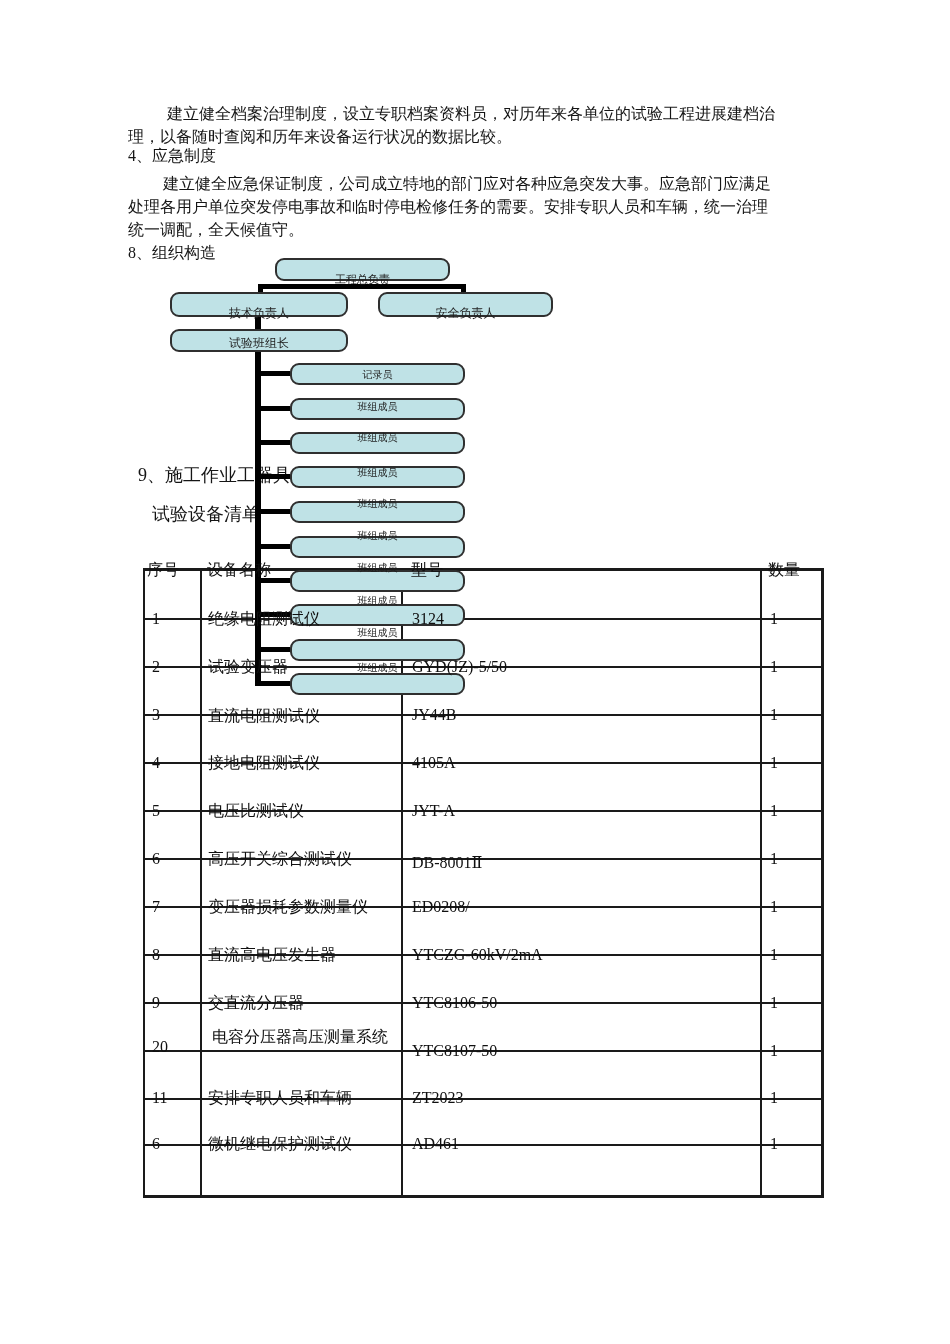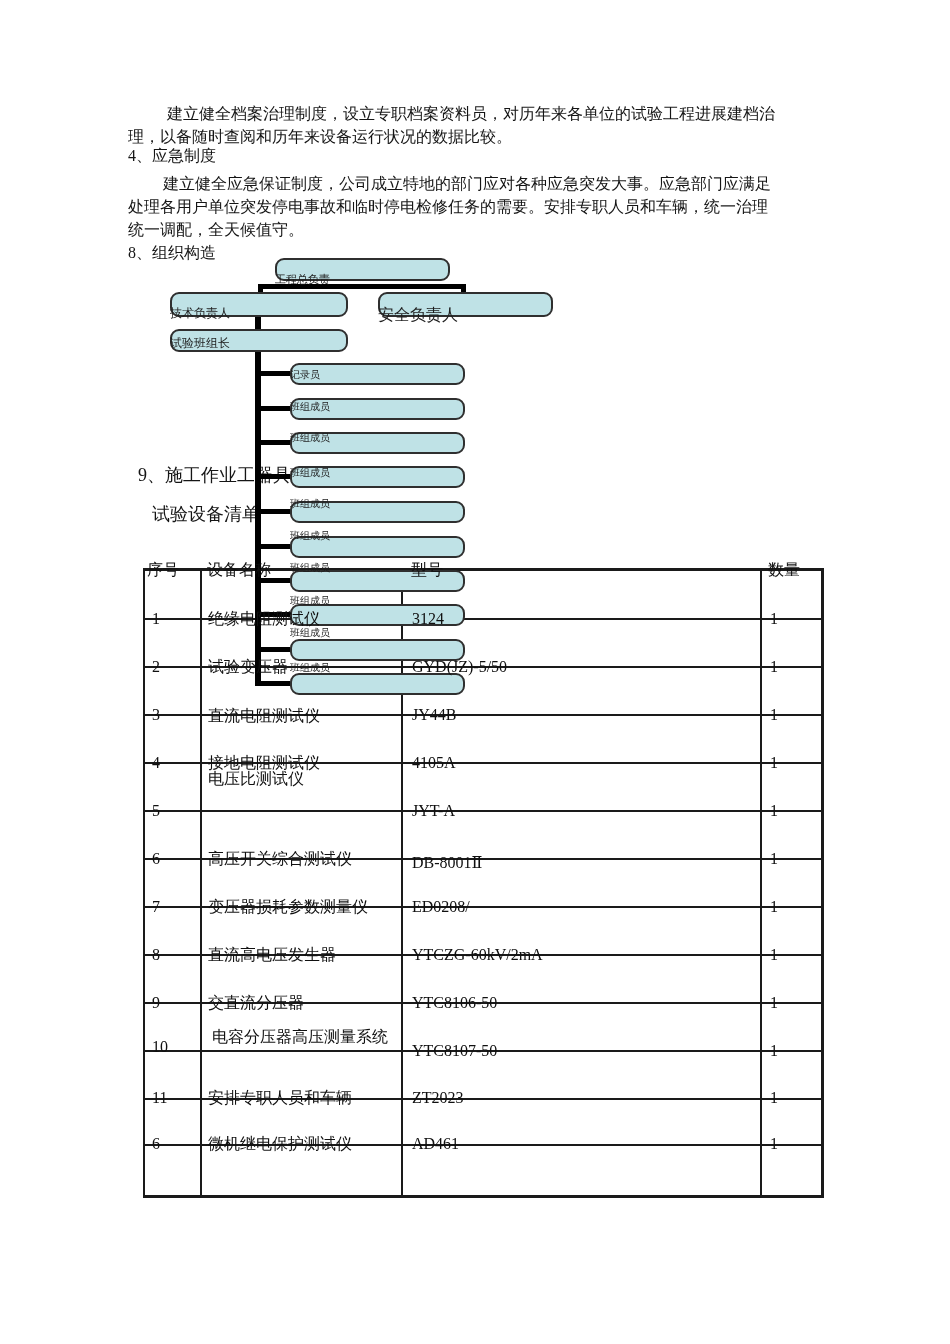--- a/index.html
+++ b/index.html
@@ -4,21 +4,21 @@
 <style>
   html,body{margin:0;padding:0;}
   body{
     width:950px;height:1344px;background:#ffffff;position:relative;overflow:hidden;
     font-family:"Liberation Serif","DejaVu Serif",serif;color:#111;
   }
   .bodyline{position:absolute;font-size:16px;line-height:20px;white-space:nowrap;color:#151515;}
   .bigline{position:absolute;font-size:18px;line-height:22px;white-space:nowrap;color:#151515;}
   
   .org-box{position:absolute;background:#bfe2e6;border:2px solid #2f2f2f;border-radius:9px;box-sizing:border-box;z-index:3;}
-  .org-label{position:absolute;color:#1d1d1d;z-index:6;white-space:nowrap;}
+  .org-label{position:absolute;text-align:center;color:#1d1d1d;z-index:6;white-space:nowrap;}
   .conn{position:absolute;background:#000;z-index:2;}
   
   .hline{position:absolute;background:#1a1a1a;z-index:1;}
   .vline{position:absolute;background:#1a1a1a;z-index:1;}
   .cell{position:absolute;font-size:16px;line-height:17px;white-space:nowrap;color:#101010;z-index:5;}
   .cell.wrap{white-space:normal;line-height:22px;text-align:right;}
 </style>
 </head>
 <body>
 
@@ -79,21 +79,21 @@
 <div class="org-box" style="left:290px;top:466px;width:175px;height:22px"></div>
 <div class="org-box" style="left:290px;top:501px;width:175px;height:22px"></div>
 <div class="org-box" style="left:290px;top:536px;width:175px;height:22px"></div>
 <div class="org-box" style="left:290px;top:570px;width:175px;height:22px"></div>
 <div class="org-box" style="left:290px;top:604px;width:175px;height:22px"></div>
 <div class="org-box" style="left:290px;top:639px;width:175px;height:22px"></div>
 <div class="org-box" style="left:290px;top:673px;width:175px;height:22px"></div>
 
 <div class="org-label" style="left:275px;top:272px;width:175px;font-size:11px">工程总负责</div>
 <div class="org-label" style="left:170px;top:305px;width:178px;font-size:12px">技术负责人</div>
-<div class="org-label" style="left:378px;top:305px;width:175px;font-size:16px">安全负责人</div>
+<div class="org-label" style="left:378px;top:305px;width:175px;font-size:12px">安全负责人</div>
 <div class="org-label" style="left:170px;top:335px;width:178px;font-size:12px">试验班组长</div>
 <div class="org-label" style="left:290px;top:368px;width:175px;font-size:10px">记录员</div>
 <div class="org-label" style="left:290px;top:400px;width:175px;font-size:10px">班组成员</div>
 <div class="org-label" style="left:290px;top:431px;width:175px;font-size:10px">班组成员</div>
 <div class="org-label" style="left:290px;top:466px;width:175px;font-size:10px">班组成员</div>
 <div class="org-label" style="left:290px;top:497px;width:175px;font-size:10px">班组成员</div>
 <div class="org-label" style="left:290px;top:529px;width:175px;font-size:10px">班组成员</div>
 <div class="org-label" style="left:290px;top:561px;width:175px;font-size:10px">班组成员</div>
 <div class="org-label" style="left:290px;top:594px;width:175px;font-size:10px">班组成员</div>
 <div class="org-label" style="left:290px;top:626px;width:175px;font-size:10px">班组成员</div>
@@ -118,21 +118,21 @@
 <div class="cell" style="left:208px;top:707px">直流电阻测试仪</div>
 <div class="cell" style="left:412px;top:706px">JY44B</div>
 <div class="cell" style="left:770px;top:706px">1</div>
 
 <div class="cell" style="left:152px;top:754px">4</div>
 <div class="cell" style="left:208px;top:754px">接地电阻测试仪</div>
 <div class="cell" style="left:412px;top:754px">4105A</div>
 <div class="cell" style="left:770px;top:754px">1</div>
 
 <div class="cell" style="left:152px;top:802px">5</div>
-<div class="cell" style="left:208px;top:770px">电压比测试仪</div>
+<div class="cell" style="left:208px;top:802px">电压比测试仪</div>
 <div class="cell" style="left:412px;top:802px">JYT-A</div>
 <div class="cell" style="left:770px;top:802px">1</div>
 
 <div class="cell" style="left:152px;top:850px">6</div>
 <div class="cell" style="left:208px;top:850px">高压开关综合测试仪</div>
 <div class="cell" style="left:412px;top:854px">DB-8001Ⅱ</div>
 <div class="cell" style="left:770px;top:850px">1</div>
 
 <div class="cell" style="left:152px;top:898px">7</div>
 <div class="cell" style="left:208px;top:898px">变压器损耗参数测量仪</div>
@@ -142,21 +142,21 @@
 <div class="cell" style="left:152px;top:946px">8</div>
 <div class="cell" style="left:208px;top:946px">直流高电压发生器</div>
 <div class="cell" style="left:412px;top:946px">YTCZG-60kV/2mA</div>
 <div class="cell" style="left:770px;top:946px">1</div>
 
 <div class="cell" style="left:152px;top:994px">9</div>
 <div class="cell" style="left:208px;top:994px">交直流分压器</div>
 <div class="cell" style="left:412px;top:994px">YTC8106-50</div>
 <div class="cell" style="left:770px;top:994px">1</div>
 
-<div class="cell" style="left:152px;top:1038px">10</div>
+<div class="cell" style="left:152px;top:1038px">20</div>
 <div class="cell wrap" style="left:208px;top:1026px;width:180px">电容分压器高压测量系统</div>
 <div class="cell" style="left:412px;top:1042px">YTC8107-50</div>
 <div class="cell" style="left:770px;top:1042px">1</div>
 
 <div class="cell" style="left:152px;top:1089px">11</div>
 <div class="cell" style="left:208px;top:1089px">安排专职人员和车辆</div>
 <div class="cell" style="left:412px;top:1089px">ZT2023</div>
 <div class="cell" style="left:770px;top:1089px">1</div>
 
 <div class="cell" style="left:152px;top:1135px">6</div>

